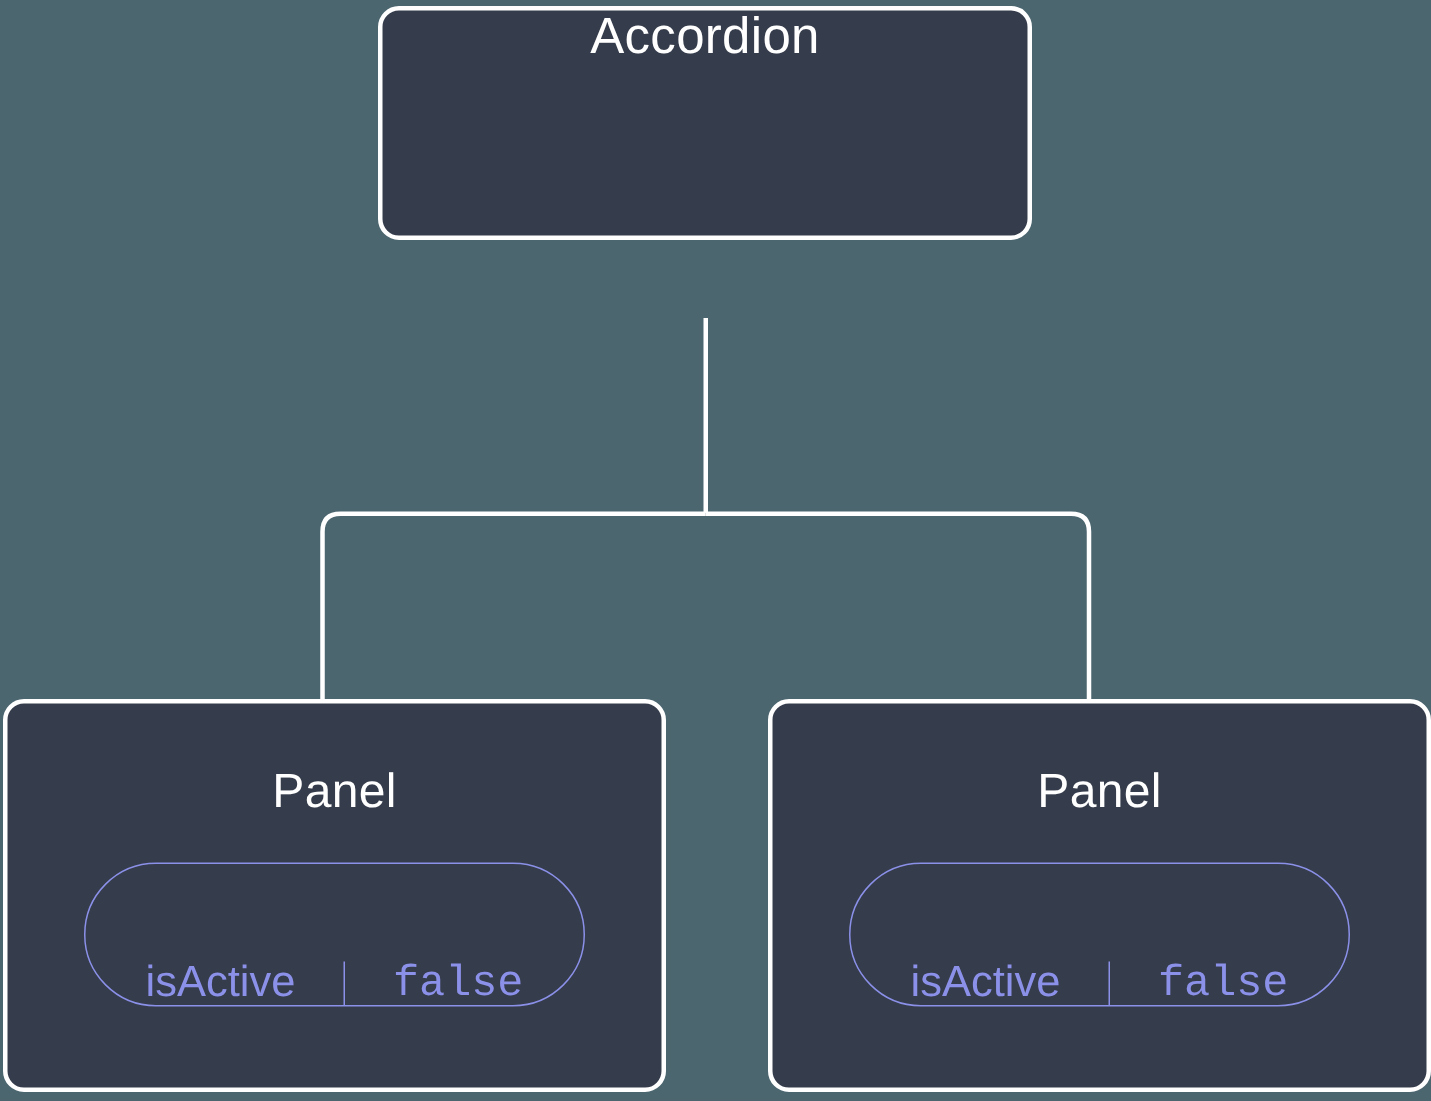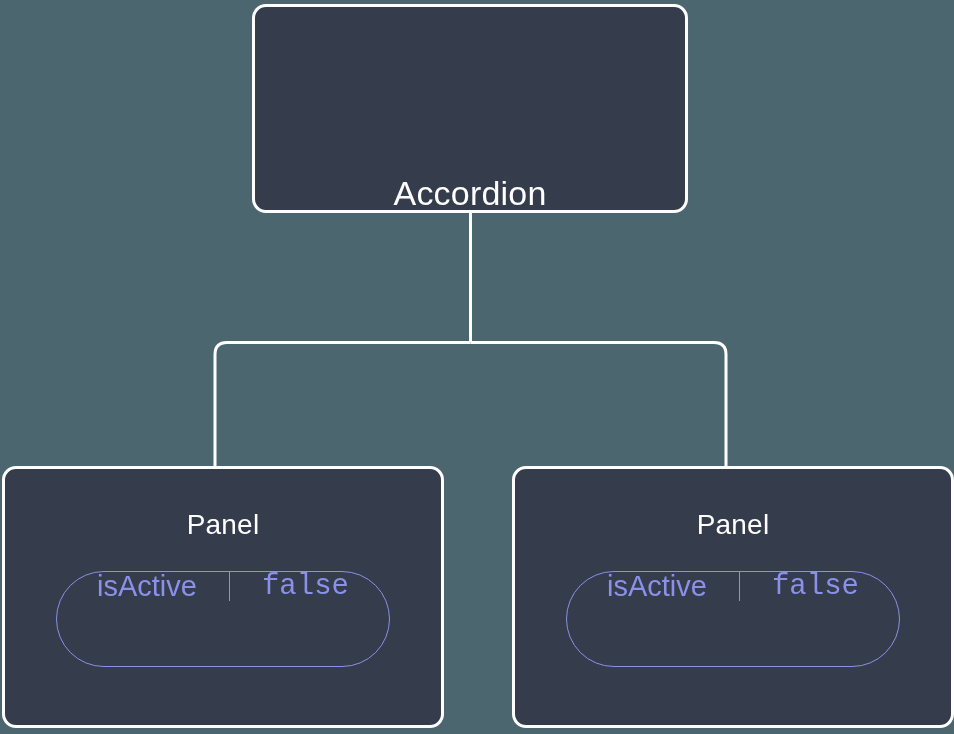--- a/index.html
+++ b/index.html
@@ -39,59 +39,59 @@
     display: flex;
     flex-direction: column;
     align-items: center;
   }
 
   
   .node-root {
     left: 252px;
     top: 4px;
     width: 436px;
-    height: 209px;
-    justify-content: flex-end;
+    height: 156px;
+    justify-content: flex-start;
   }
   .node-root .node-title {
     font-size: 34px;
     line-height: 1;
     letter-spacing: 0.2px;
   }
 
   
   .node-child {
     width: 442px;
     height: 262px;
     top: 466px;
     justify-content: flex-start;
     padding-top: 42px;
   }
   .node-child.pos-left  { left: 2px; }
   .node-child.pos-right { left: 512px; }
 
   .node-child .node-title {
-    font-size: 28px;
+    font-size: 32px;
     line-height: 1;
     letter-spacing: 0.2px;
   }
 
   .node-title {
     color: #ffffff;
     font-weight: 400;
     text-align: center;
     white-space: nowrap;
   }
 
   
   .pill {
     margin-top: 32px;
     height: 94px;
     display: flex;
-    align-items: flex-start;
+    align-items: flex-end;
     border: 1.5px solid #8b90e8;
     border-radius: 999px;
     overflow: hidden;
   }
   .pill-cell {
     display: flex;
     align-items: center;
     justify-content: center;
     color: #8b90e8;
     font-size: 29px;

